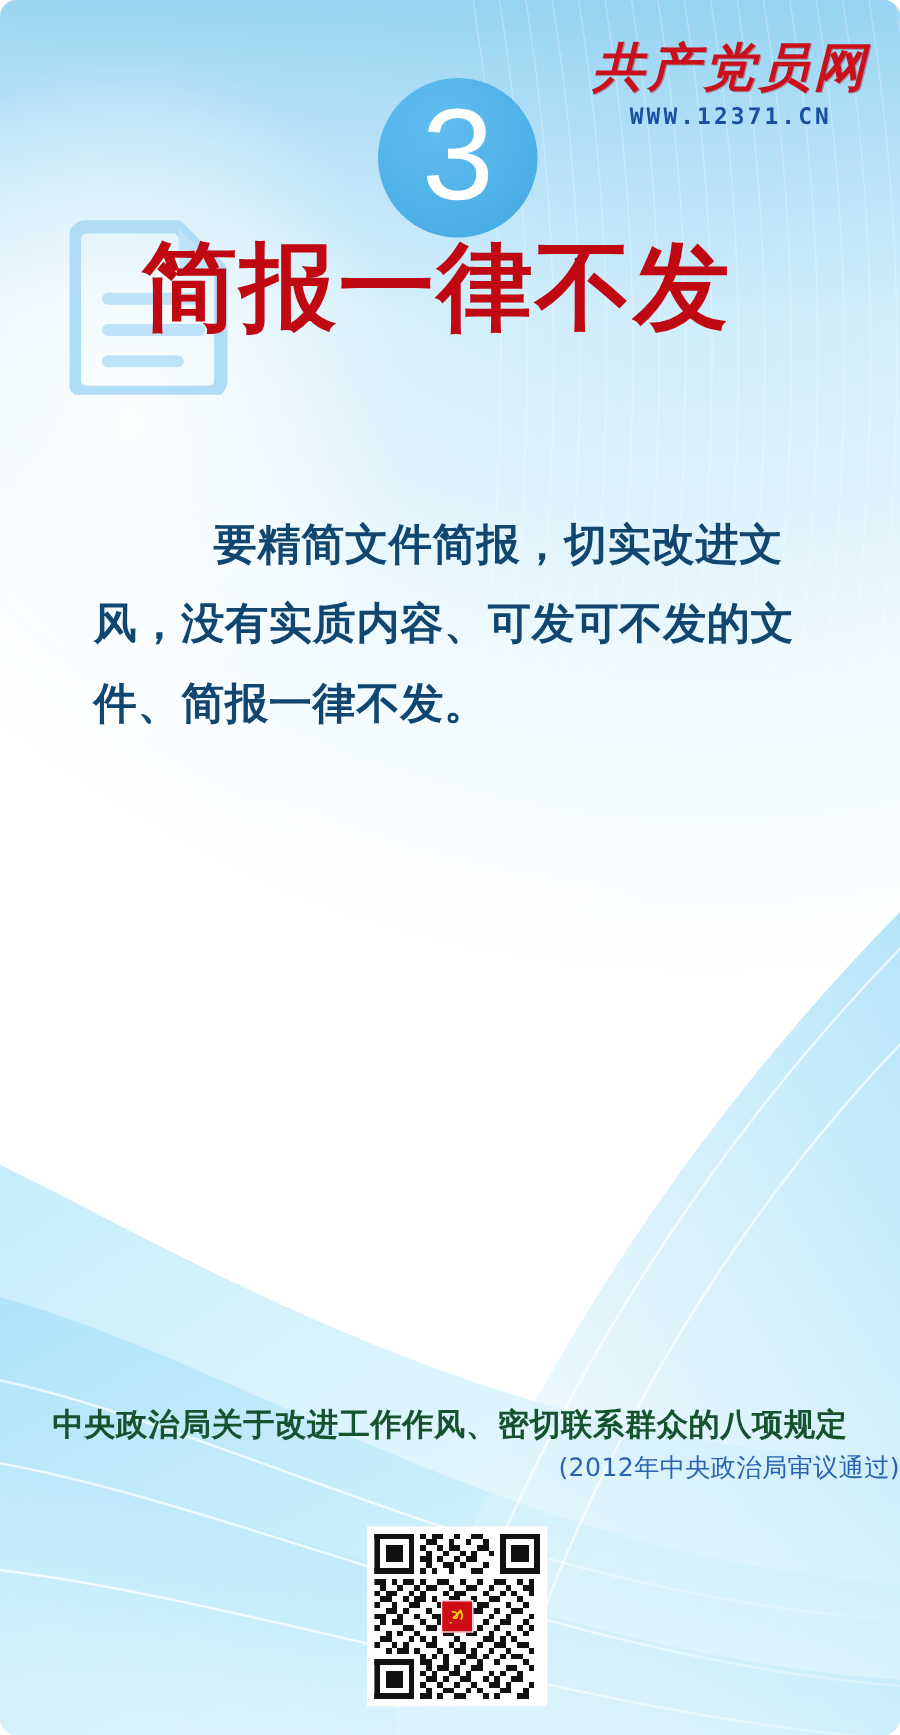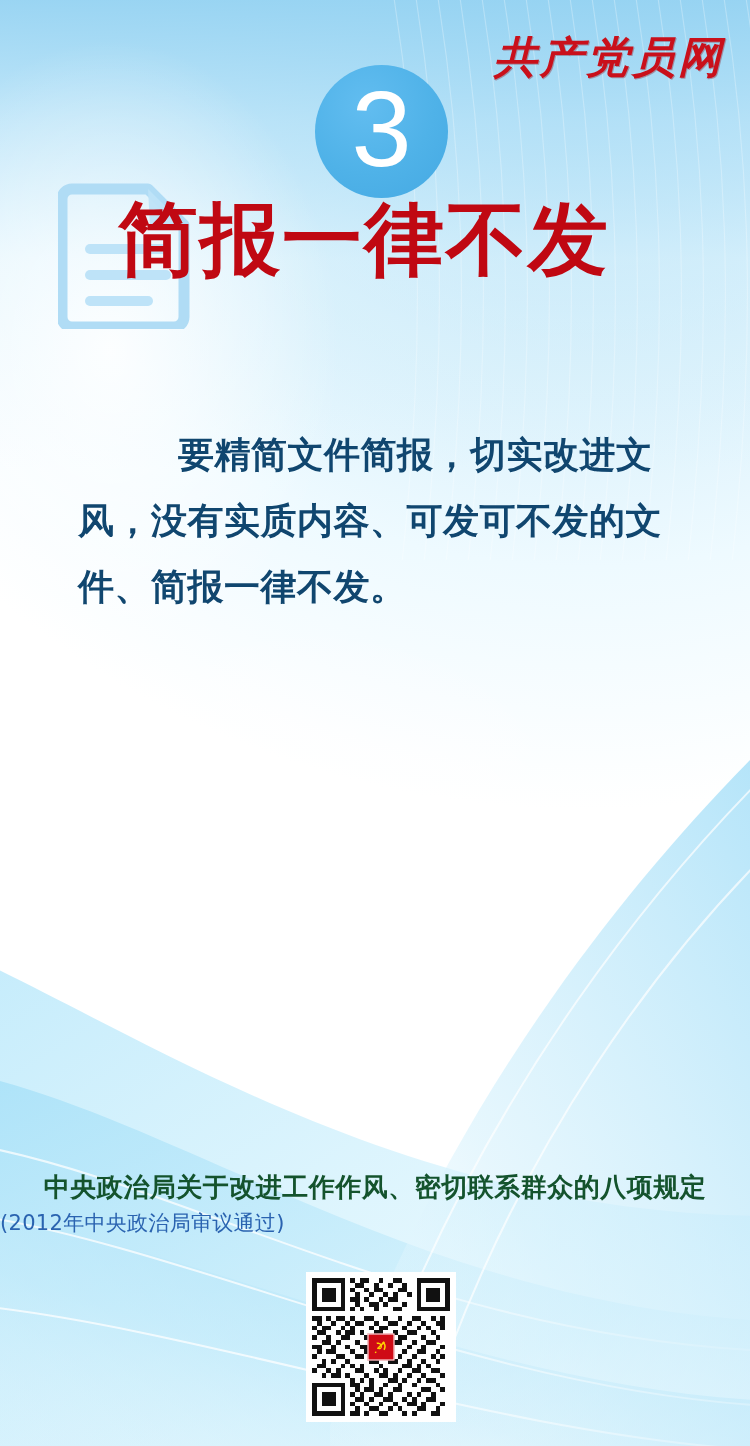--- a/index.html
+++ b/index.html
@@ -9,20 +9,21 @@
   }
   * { box-sizing: border-box; }
 
   .poster {
     position: relative;
     width: 750px;
     height: 1446px;
     overflow: hidden;
     font-family: "Liberation Sans", "DejaVu Sans", sans-serif;
     background: #eaf7fd;
+    border-radius: 14px;
   }
 
   
   .bg-base {
     position: absolute;
     inset: 0;
     background:
       radial-gradient(120% 60% at 78% -4%, #9ed6f4 0%, #b8e2f7 22%, #d8f0fb 48%, #eefaff 72%, #ffffff 100%),
       linear-gradient(175deg, #bfe5f8 0%, #d9f1fb 18%, #effbff 42%, #ffffff 60%, #f4fdff 78%, #e4f7fd 100%);
   }
@@ -146,21 +147,21 @@
     text-align: center;
     font-size: 26px;
     font-weight: 700;
     letter-spacing: 0.5px;
     color: #14532d;
     font-family: "DejaVu Serif", "Liberation Serif", serif;
   }
   .footer-sub {
     position: absolute;
     left: 0; right: 0; top: 1209px;
-    text-align: left;
+    text-align: right;
     font-size: 21px;
     font-weight: 400;
     letter-spacing: 0.3px;
     color: #2a63b0;
     font-family: "DejaVu Sans", "Liberation Sans", sans-serif;
   }
 
   .qr-wrap {
     position: absolute;
     left: 306px; top: 1272px;
@@ -253,20 +254,21 @@
     </defs>
     <path d="M430 -10 C 300 120, 160 300, 60 520 C 20 610, 0 660, -10 700 L 430 700 Z" fill="url(#rc1)"></path>
     <g fill="none" stroke="#ffffff" stroke-width="2" opacity="0.7">
       <path d="M440 10 C 310 140, 175 320, 80 540"></path>
       <path d="M440 90 C 320 210, 200 380, 120 590"></path>
     </g>
   </svg>
 
   <div class="site-logo">
     <div class="logo-cn">共产党员网</div>
+    <div class="logo-url">WWW.12371.CN</div>
   </div>
 
   <div class="num-circle">
     <span>3</span>
   </div>
 
   <svg class="doc-icon" viewBox="0 0 140 152">
     <path d="M14 12 h76 l36 36 v92 a10 10 0 0 1 -10 10 h-102 a10 10 0 0 1 -10 -10 v-118 a10 10 0 0 1 10 -10 z" fill="none" stroke="#b0dcf5" stroke-width="11" stroke-linejoin="round"></path>
     <path d="M90 12 L126 48 L92 48 Z" fill="#bee3f8" opacity="0.95"></path>
     <g stroke="#bee3f8" stroke-width="10" stroke-linecap="round">

